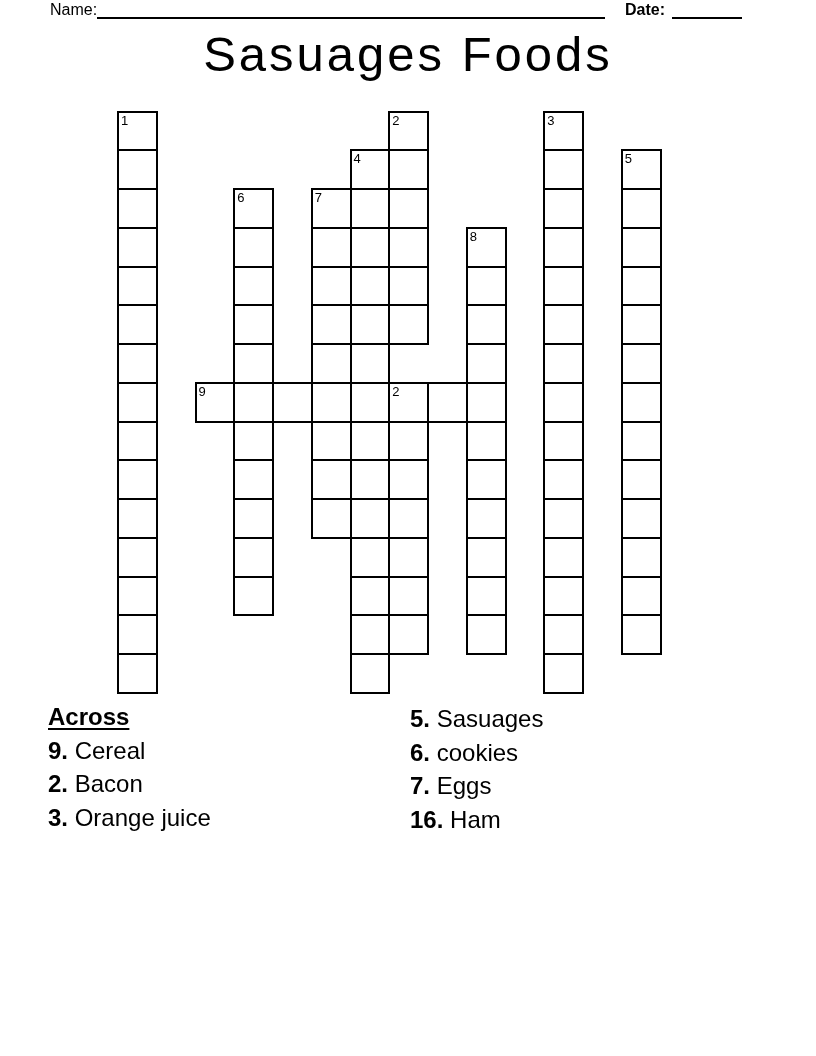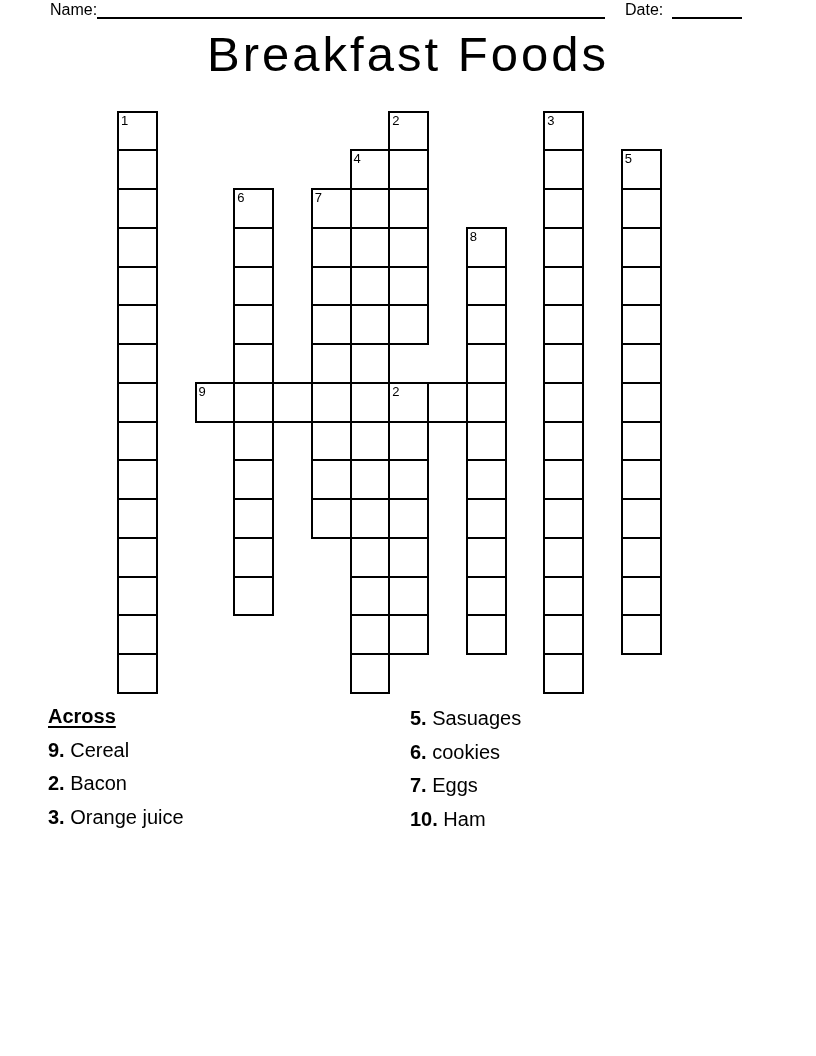--- a/index.html
+++ b/index.html
@@ -12,21 +12,21 @@
     overflow: hidden;
   }
   .page { position: absolute; inset: 0; }
 
   
   .name-label, .date-label {
     position: absolute; top: 1px;
     font-size: 16px; line-height: 18px;
   }
   .name-label { left: 50px; }
-  .date-label { left: 625px; }
+  .date-label { left: 625px; font-weight: bold; }
   .fill-line {
     position: absolute; top: 0; height: 17px;
     border-bottom: 2px solid #000000;
   }
   .name-line { left: 97px; width: 508px; }
   .date-line { left: 672px; width: 70px; }
 
   
   .title {
     position: absolute; top: 30px; left: 0; width: 816px;
@@ -45,21 +45,21 @@
     background: #ffffff;
   }
   .cw-num {
     position: absolute; top: 0px; left: 2px;
     font-size: 13px; line-height: 15px;
   }
 
   
   .clue-col {
     position: absolute;
-    font-size: 20px;
+    font-size: 24px;
   }
   .clue-col-left { left: 48px; top: 700px; }
   .clue-col-right { left: 410px; top: 702px; }
   .clue-line {
     height: 33.5px; line-height: 33.5px;
     white-space: nowrap;
   }
   .clue-head {
     font-weight: bold;
     text-decoration: underline;
@@ -72,21 +72,21 @@
 <body>
 
 <div class="page">
 
   <span class="name-label">Name:</span>
   <div class="fill-line name-line"></div>
 
   <span class="date-label">Date:</span>
   <div class="fill-line date-line"></div>
 
-  <div class="title">Breakfast Foods</div>
+  <div class="title">Sasuages Foods</div>
 
   <div class="grid-layer">
       <div class="cw-cell" style="left: 117px; top: 110.5px; width: 40.75px; height: 40.75px; border-color: rgb(0, 0, 0);">
         <span class="cw-num">1</span>
       </div>
       <div class="cw-cell" style="left: 117px; top: 149.25px; width: 40.75px; height: 40.75px; border-color: rgb(0, 0, 0);"></div>
       <div class="cw-cell" style="left: 117px; top: 188px; width: 40.75px; height: 40.75px; border-color: rgb(0, 0, 0);"></div>
       <div class="cw-cell" style="left: 117px; top: 226.75px; width: 40.75px; height: 40.75px; border-color: rgb(0, 0, 0);"></div>
       <div class="cw-cell" style="left: 117px; top: 265.5px; width: 40.75px; height: 40.75px; border-color: rgb(0, 0, 0);"></div>
       <div class="cw-cell" style="left: 117px; top: 304.25px; width: 40.75px; height: 40.75px; border-color: rgb(0, 0, 0);"></div>
@@ -215,16 +215,16 @@
   <div class="clue-col clue-col-left">
       <div class="clue-line"><span class="clue-head">Across</span></div>
       <div class="clue-line"><span class="clue-num">9.</span><span>&nbsp;Cereal</span></div>
       <div class="clue-line"><span class="clue-num">2.</span><span>&nbsp;Bacon</span></div>
       <div class="clue-line"><span class="clue-num">3.</span><span>&nbsp;Orange juice</span></div>
     </div>
   <div class="clue-col clue-col-right">
       <div class="clue-line"><span class="clue-num">5.</span><span>&nbsp;Sasuages</span></div>
       <div class="clue-line"><span class="clue-num">6.</span><span>&nbsp;cookies</span></div>
       <div class="clue-line"><span class="clue-num">7.</span><span>&nbsp;Eggs</span></div>
-      <div class="clue-line"><span class="clue-num">10.</span><span>&nbsp;Ham</span></div>
+      <div class="clue-line"><span class="clue-num">16.</span><span>&nbsp;Ham</span></div>
     </div>
 
 </div>
 
 </body></html>

